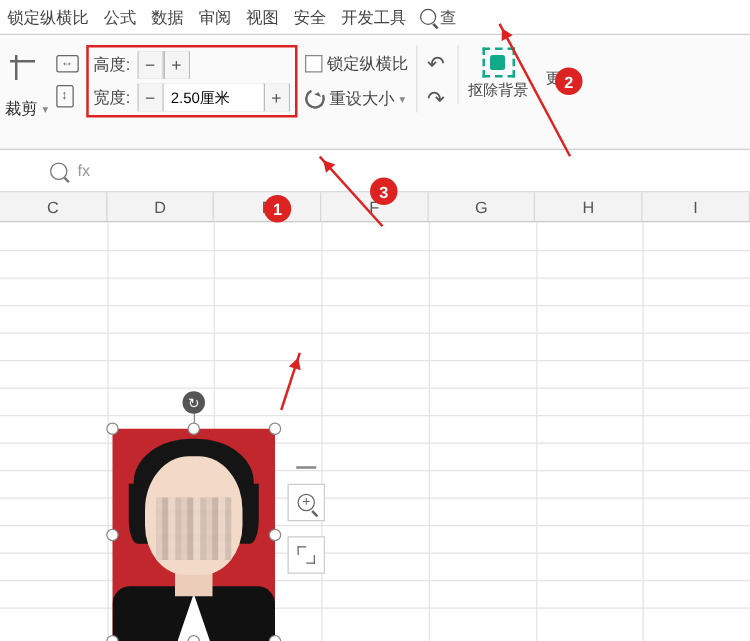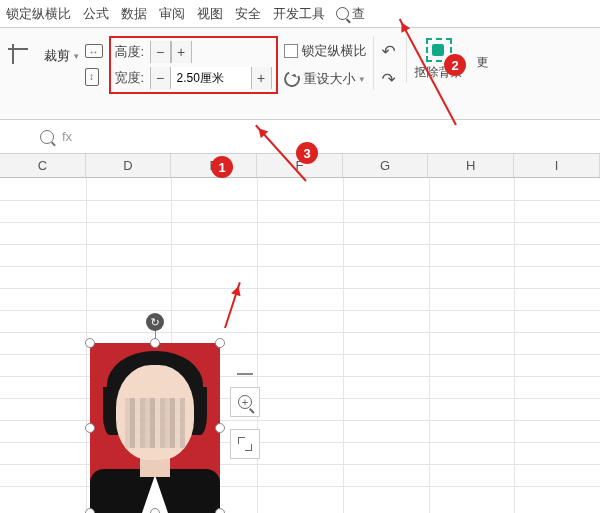--- a/index.html
+++ b/index.html
@@ -124,21 +124,21 @@
   <div class="tab">视图</div>
   <div class="tab">安全</div>
   <div class="tab">开发工具</div>
   <div class="search-tab">
     <span class="search-icon"></span>
     <span>查</span>
   </div>
 </div>
 
 <div class="ribbon">
-  <div style="display:flex;flex-direction:row;gap:8px;padding-top:6px;">
+  <div style="display:flex;flex-direction:column;gap:8px;padding-top:6px;">
     <div class="big-btn" style="flex-direction:row;gap:4px;">
       <span class="ico-crop"></span>
     </div>
     <div style="display:flex;align-items:center;gap:4px;">
       <span class="lbl">裁剪</span>
       <span class="drop">▾</span>
     </div>
   </div>
   <div style="display:flex;flex-direction:column;gap:10px;padding-top:8px;">
     <span class="ico-lr"></span>

